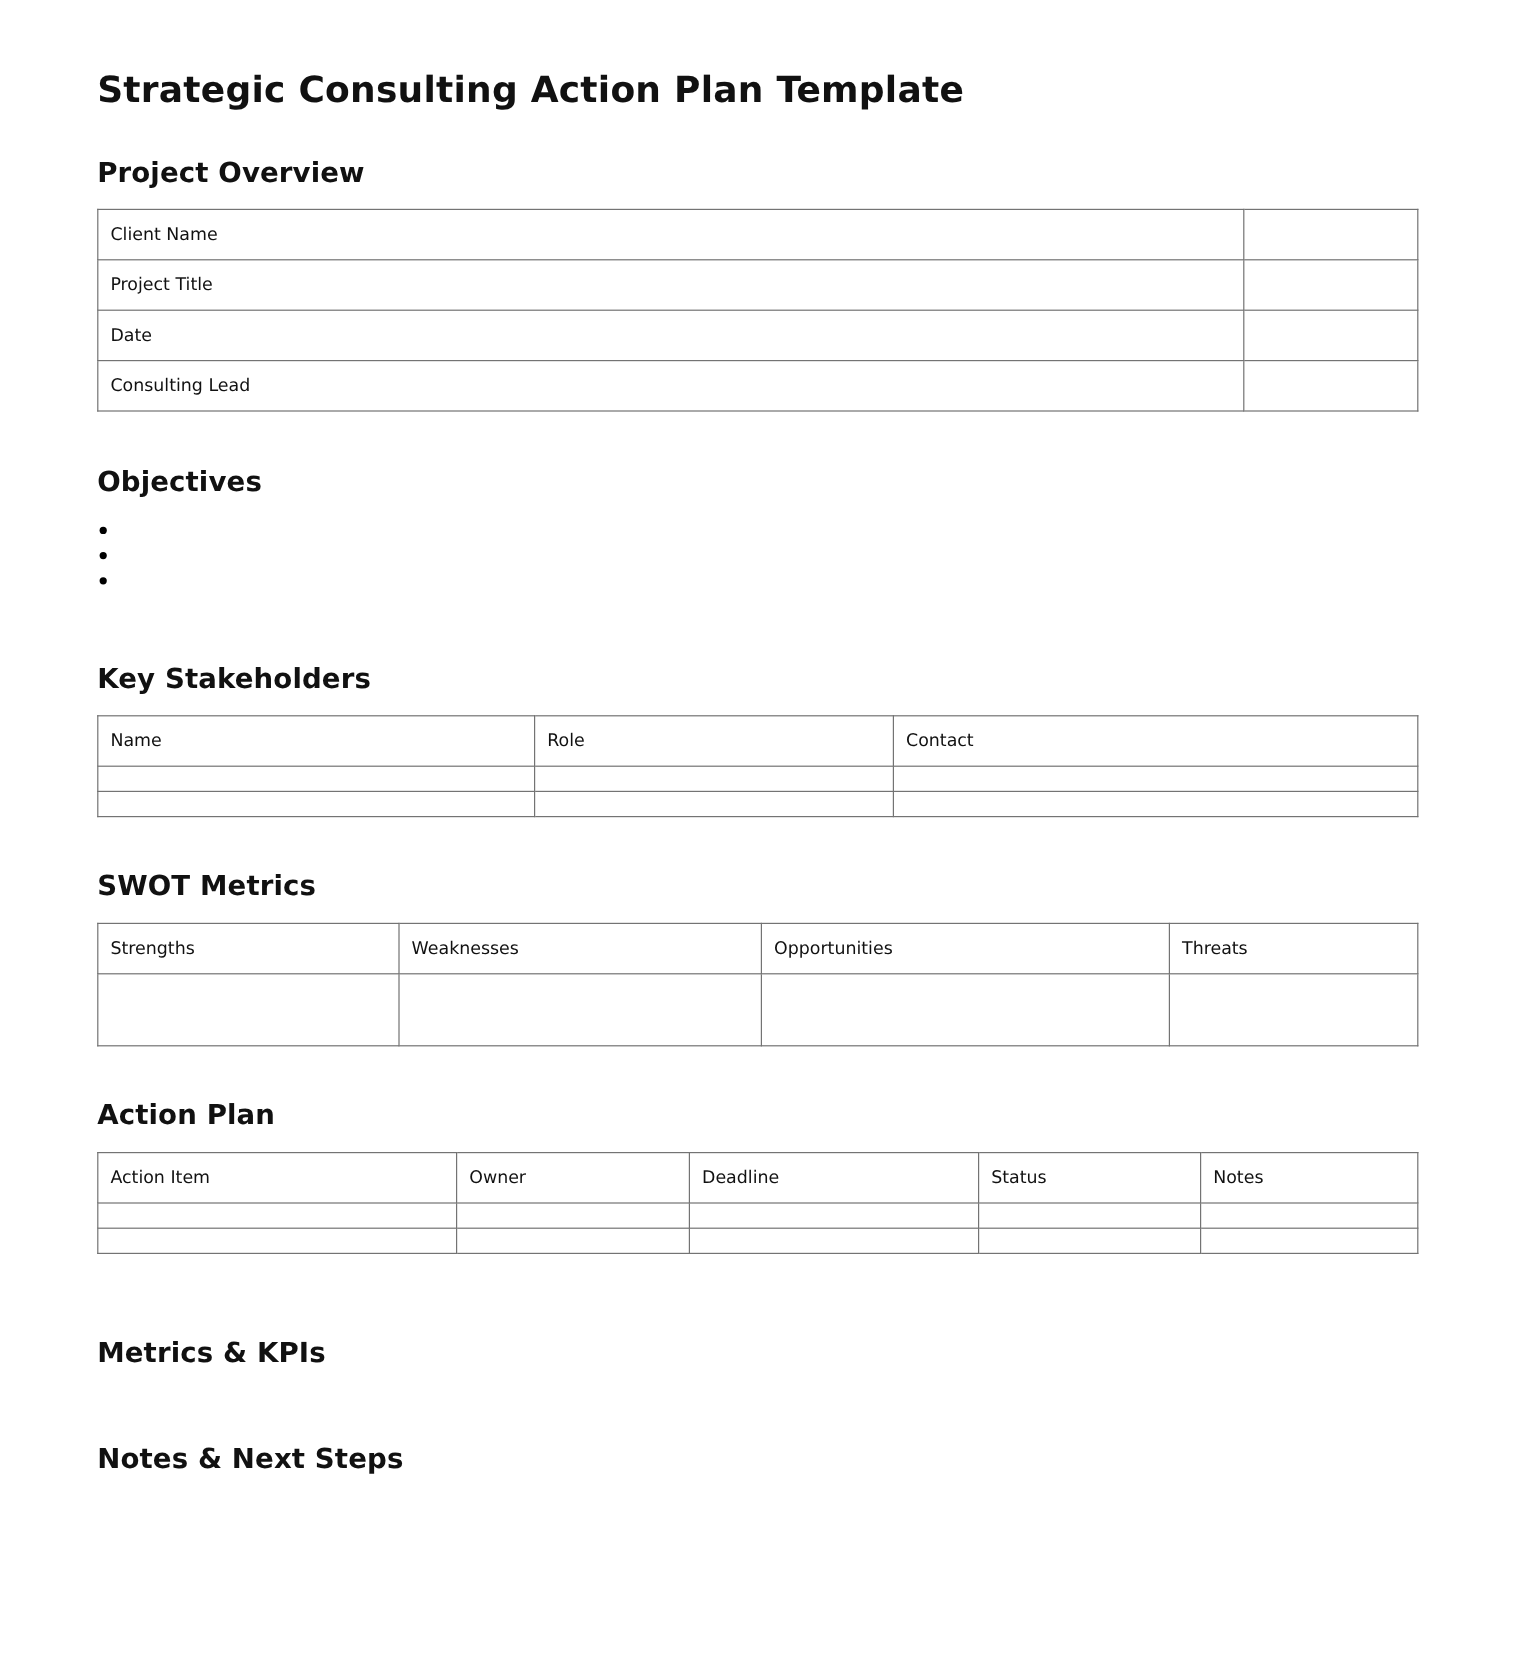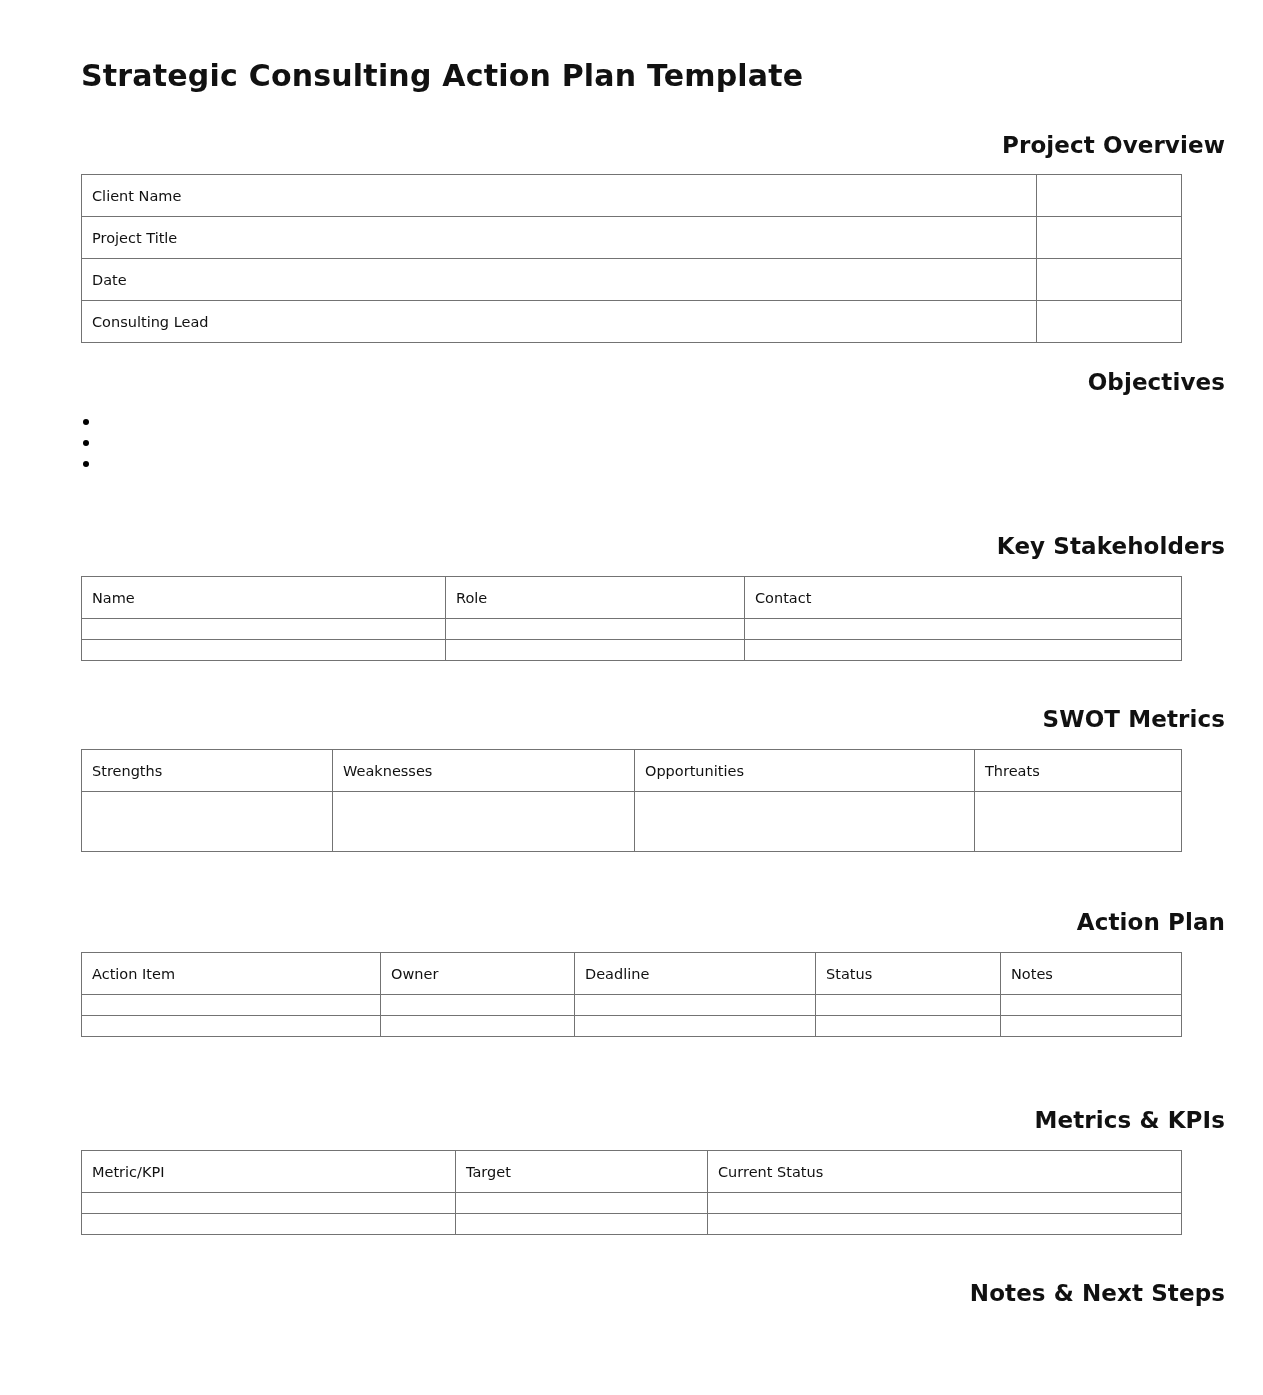--- a/index.html
+++ b/index.html
@@ -23,21 +23,20 @@
       line-height: 38px;
       letter-spacing: 0.2px;
       height: 128px;
     }
     h2 {
       margin: 0;
       font-size: 23px;
       font-weight: 600;
       line-height: 30px;
       letter-spacing: 0.1px;
-      text-align: right;
     }
     table {
       width: 1100px;
       border-collapse: collapse;
       table-layout: fixed;
     }
     td, th {
       border: 1px solid #737373;
       padding: 0 10px;
       font-size: 14.5px;
@@ -62,24 +61,24 @@
       content: "";
       position: absolute;
       left: 2px;
       top: 7px;
       width: 6px;
       height: 6px;
       border-radius: 50%;
       background: #000;
     }
     .sec-overview-h { padding-top: 2px; height: 46px; }
-    .sec-objectives-h { margin-top: 24px; height: 45px; }
+    .sec-objectives-h { margin-top: 44px; height: 45px; }
     .sec-stake-h { margin-top: 56px; height: 45px; }
     .sec-swot-h { margin-top: 43px; height: 45px; }
-    .sec-action-h { margin-top: 55px; height: 45px; }
+    .sec-action-h { margin-top: 43px; height: 45px; }
     .sec-metrics-h { margin-top: 68px; height: 45px; }
     .sec-notes-h { margin-top: 43px; height: 45px; }
   </style>
 </head>
 <body>
 
 <div class="page">
 
   <h1>Strategic Consulting Action Plan Template</h1>
 
@@ -211,46 +210,20 @@
           <td class="empty"></td>
           <td class="empty"></td>
           <td class="empty"></td>
         </tr>
       </tbody>
     </table>
   </section>
 
   <section>
     <h2 class="sec-metrics-h">Metrics &amp; KPIs</h2>
-    <table>
-      <colgroup>
-          <col style="width:374px">
-          <col style="width:252px">
-          <col style="width:474px">
-        </colgroup>
-      <thead>
-        <tr>
-          <th>Metric/KPI</th>
-          <th>Target</th>
-          <th>Current Status</th>
-        </tr>
-      </thead>
-      <tbody>
-        <tr>
-          <td class="empty"></td>
-          <td class="empty"></td>
-          <td class="empty"></td>
-        </tr>
-        <tr>
-          <td class="empty"></td>
-          <td class="empty"></td>
-          <td class="empty"></td>
-        </tr>
-      </tbody>
-    </table>
   </section>
 
   <section>
     <h2 class="sec-notes-h">Notes &amp; Next Steps</h2>
     <div style="min-height:90px;"></div>
   </section>
 
 </div>
 
 </body></html>

